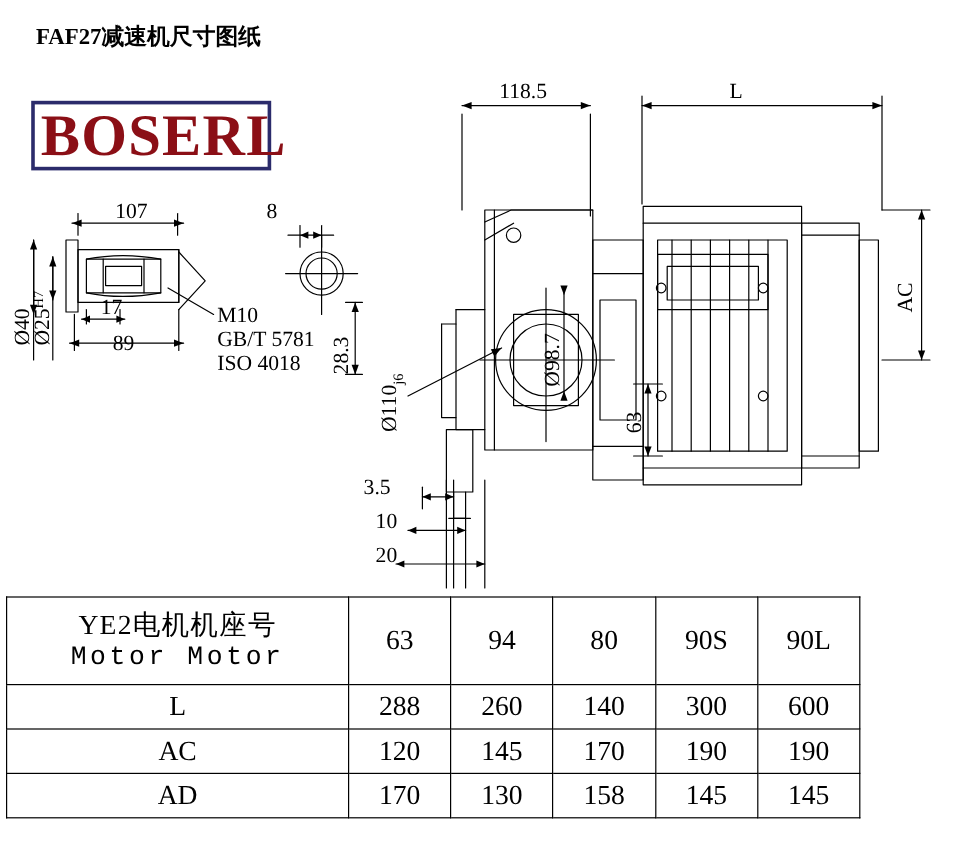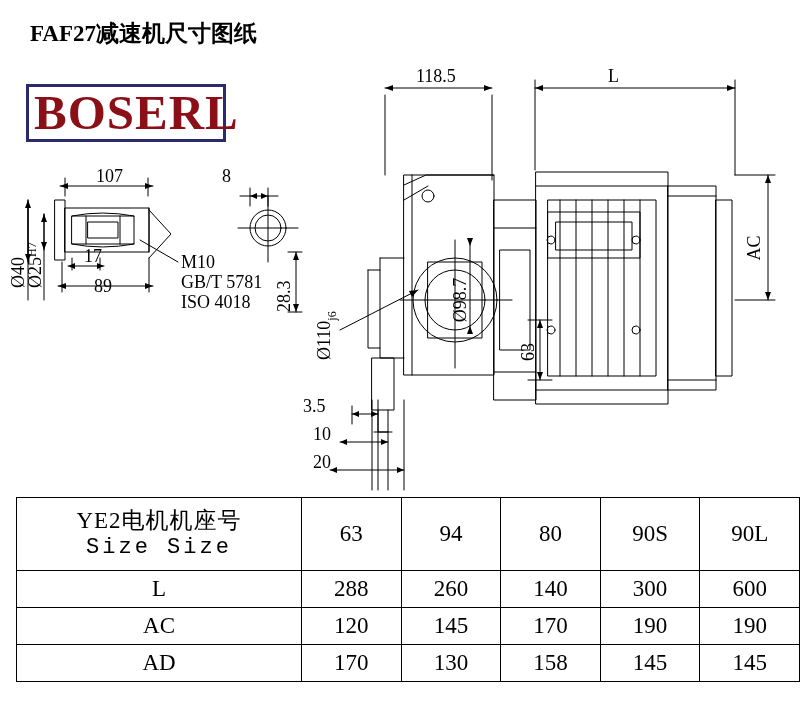--- a/index.html
+++ b/index.html
@@ -17,21 +17,21 @@
   }
   .page {
     position: absolute;
     inset: 0;
   }
   
   .title {
     position: absolute;
     left: 30px;
     top: 18px;
-    font-size: 23px;
+    font-size: 19px;
     font-weight: bold;
     letter-spacing: 0px;
     font-family: "Liberation Serif", serif;
     white-space: nowrap;
   }
   
   .logo-box {
     position: absolute;
     left: 26px;
     top: 84px;
@@ -58,23 +58,23 @@
   .drawing {
     position: absolute;
     left: 0;
     top: 0;
     width: 800px;
     height: 500px;
   }
   
   .spec-table {
     position: absolute;
-    left: 16px;
+    left: 5px;
     top: 497px;
-    width: 784px;
+    width: 712px;
     border-collapse: collapse;
     table-layout: fixed;
   }
   .spec-table td {
     border: 1px solid #000;
     text-align: center;
     font-family: "Liberation Serif", serif;
     font-size: 23px;
     height: 36px;
     padding: 0;
@@ -302,21 +302,21 @@
       <text x="330" y="360" transform="rotate(-90 330 360)" text-anchor="start">Ø110<tspan font-size="12" dy="6">j6</tspan></text>
       <text x="534" y="352" transform="rotate(-90 534 352)" text-anchor="middle">63</text>
     </g>
   </svg>
 
   <table class="spec-table">
     <tbody>
       <tr class="header-row">
         <td class="head-cell">
           <span class="head-cn">YE2电机机座号</span>
-          <span class="head-en">Size Size</span>
+          <span class="head-en">Motor Motor</span>
         </td>
         <td>63</td>
         <td>94</td>
         <td>80</td>
         <td>90S</td>
         <td>90L</td>
       </tr>
       <tr>
         <td class="lbl">L</td>
         <td>288</td>

